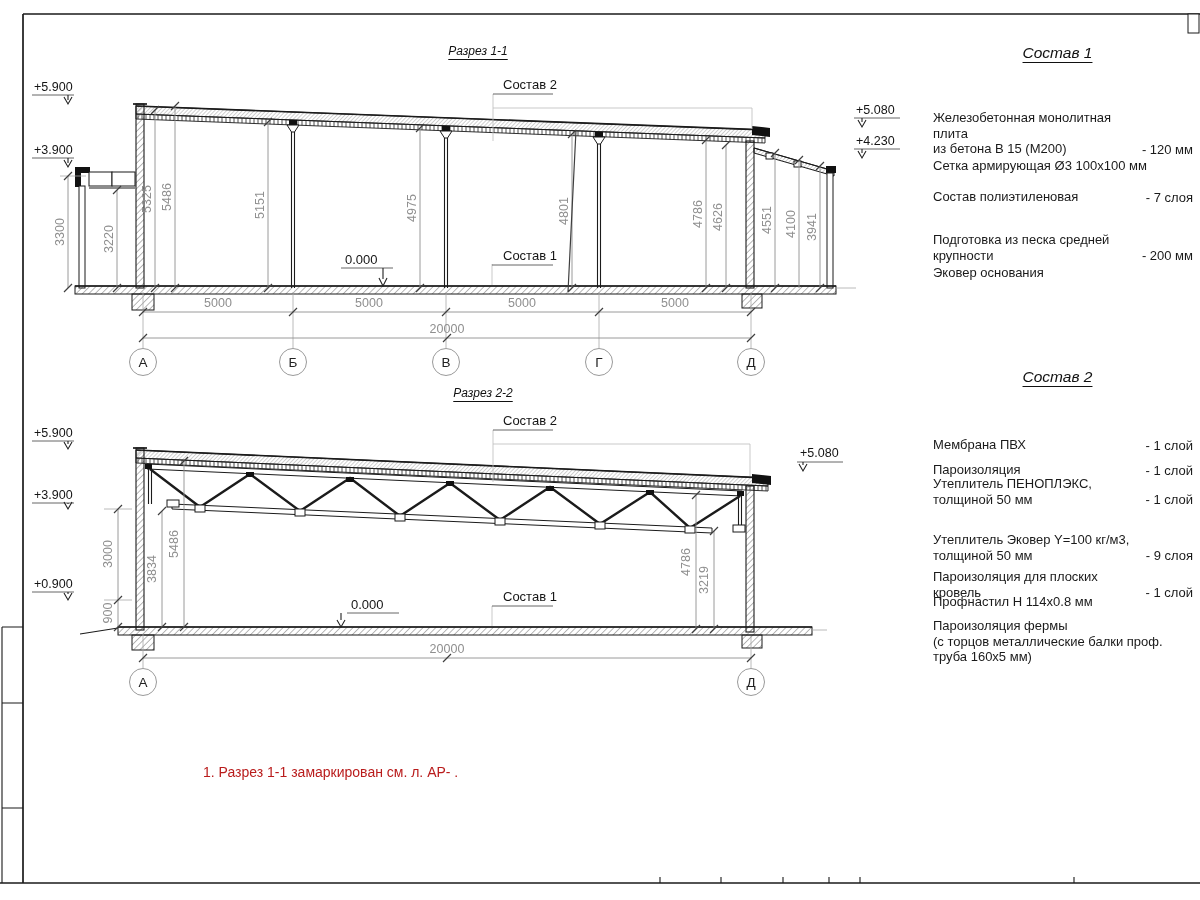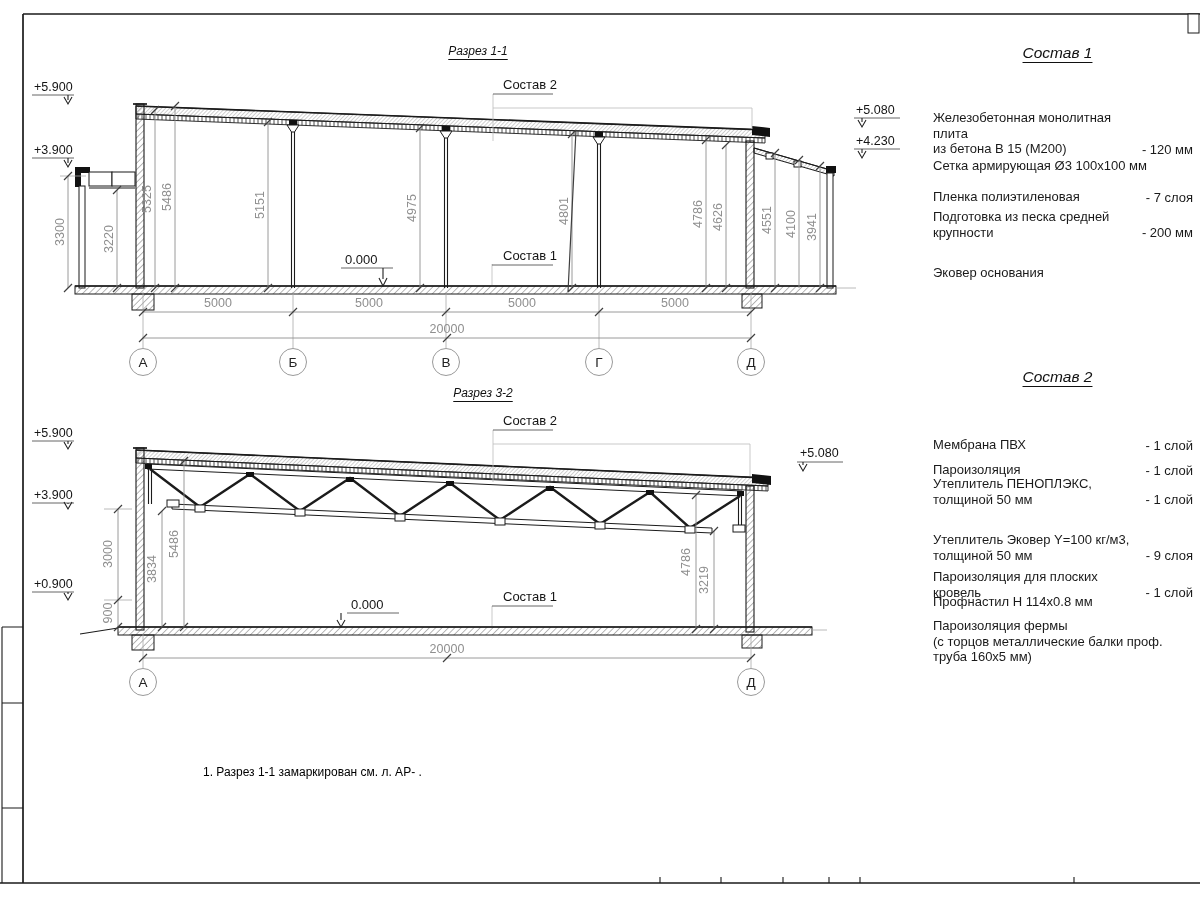--- a/index.html
+++ b/index.html
@@ -29,21 +29,21 @@
   .elev{fill:#151515;font-size:12.5px;}
   .axl{fill:#222222;font-size:13.5px;}
   .sec-title{position:absolute;text-align:center;font-style:italic;font-size:12px;color:#111;
              text-decoration:underline;text-underline-offset:4px;}
   .comp-title{position:absolute;text-align:center;font-style:italic;font-size:15.5px;color:#111;
               text-decoration:underline;text-underline-offset:4px;}
   .citem{position:absolute;left:905px;width:288px;display:flex;justify-content:space-between;
          align-items:flex-end;}
   .ctext{white-space:pre-line;font-size:13px;line-height:15.5px;color:#1a1a1a;margin-left:28px;}
   .cval{font-size:13px;color:#1a1a1a;white-space:nowrap;padding-left:6px;}
-  .notes{position:absolute;font-size:12px;line-height:18.5px;color:#000000;}
+  .notes{position:absolute;font-size:14px;line-height:18.5px;color:#b91c1c;}
 </style>
 </head>
 <body>
 
 <div id="page">
 
 <svg width="1200" height="900" viewBox="0 0 1200 900">
   <defs>
     <pattern id="hWall" width="4.5" height="4.5" patternUnits="userSpaceOnUse" patternTransform="rotate(45)">
       <line x1="0" y1="0" x2="0" y2="4.5" stroke="#4a4a4a" stroke-width="0.8"></line>
@@ -238,38 +238,38 @@
     <text class="dimv" transform="rotate(-90 690 562)" x="690" y="562" text-anchor="middle">4786</text>
     <text class="dimv" transform="rotate(-90 708 580)" x="708" y="580" text-anchor="middle">3219</text>
     <text class="dimv" x="447" y="653" text-anchor="middle">20000</text>
 
     <text class="axl" x="143" y="687" text-anchor="middle">А</text>
     <text class="axl" x="751" y="687" text-anchor="middle">Д</text>
   </g>
 </svg>
 
 <div class="sec-title" style="left:398px;top:44px;width:160px">Разрез 1-1</div>
-<div class="sec-title" style="left:403px;top:386px;width:160px">Разрез 3-2</div>
+<div class="sec-title" style="left:403px;top:386px;width:160px">Разрез 2-2</div>
 
 <div>
   <div class="comp-title" style="left:995px;top:44px;width:125px">Состав 1</div>
   <div class="citem" style="top:110px">
     <div class="ctext">Железобетонная  монолитная плита
 из бетона В 15 (М200)</div>
     <div class="cval">- 120 мм</div>
   </div>
   <div class="citem" style="top:158px">
     <div class="ctext">Сетка армирующая Ø3 100x100 мм</div>
     <div class="cval"></div>
   </div>
   <div class="citem" style="top:189px">
-    <div class="ctext">Пленка полиэтиленовая</div>
+    <div class="ctext">Состав полиэтиленовая</div>
     <div class="cval">- 7 слоя</div>
   </div>
-  <div class="citem" style="top:209px">
+  <div class="citem" style="top:232px">
     <div class="ctext">Подготовка из песка средней
 крупности</div>
     <div class="cval">- 200 мм</div>
   </div>
   <div class="citem" style="top:265px">
     <div class="ctext">Эковер основания</div>
     <div class="cval"></div>
   </div>
 </div>
 

